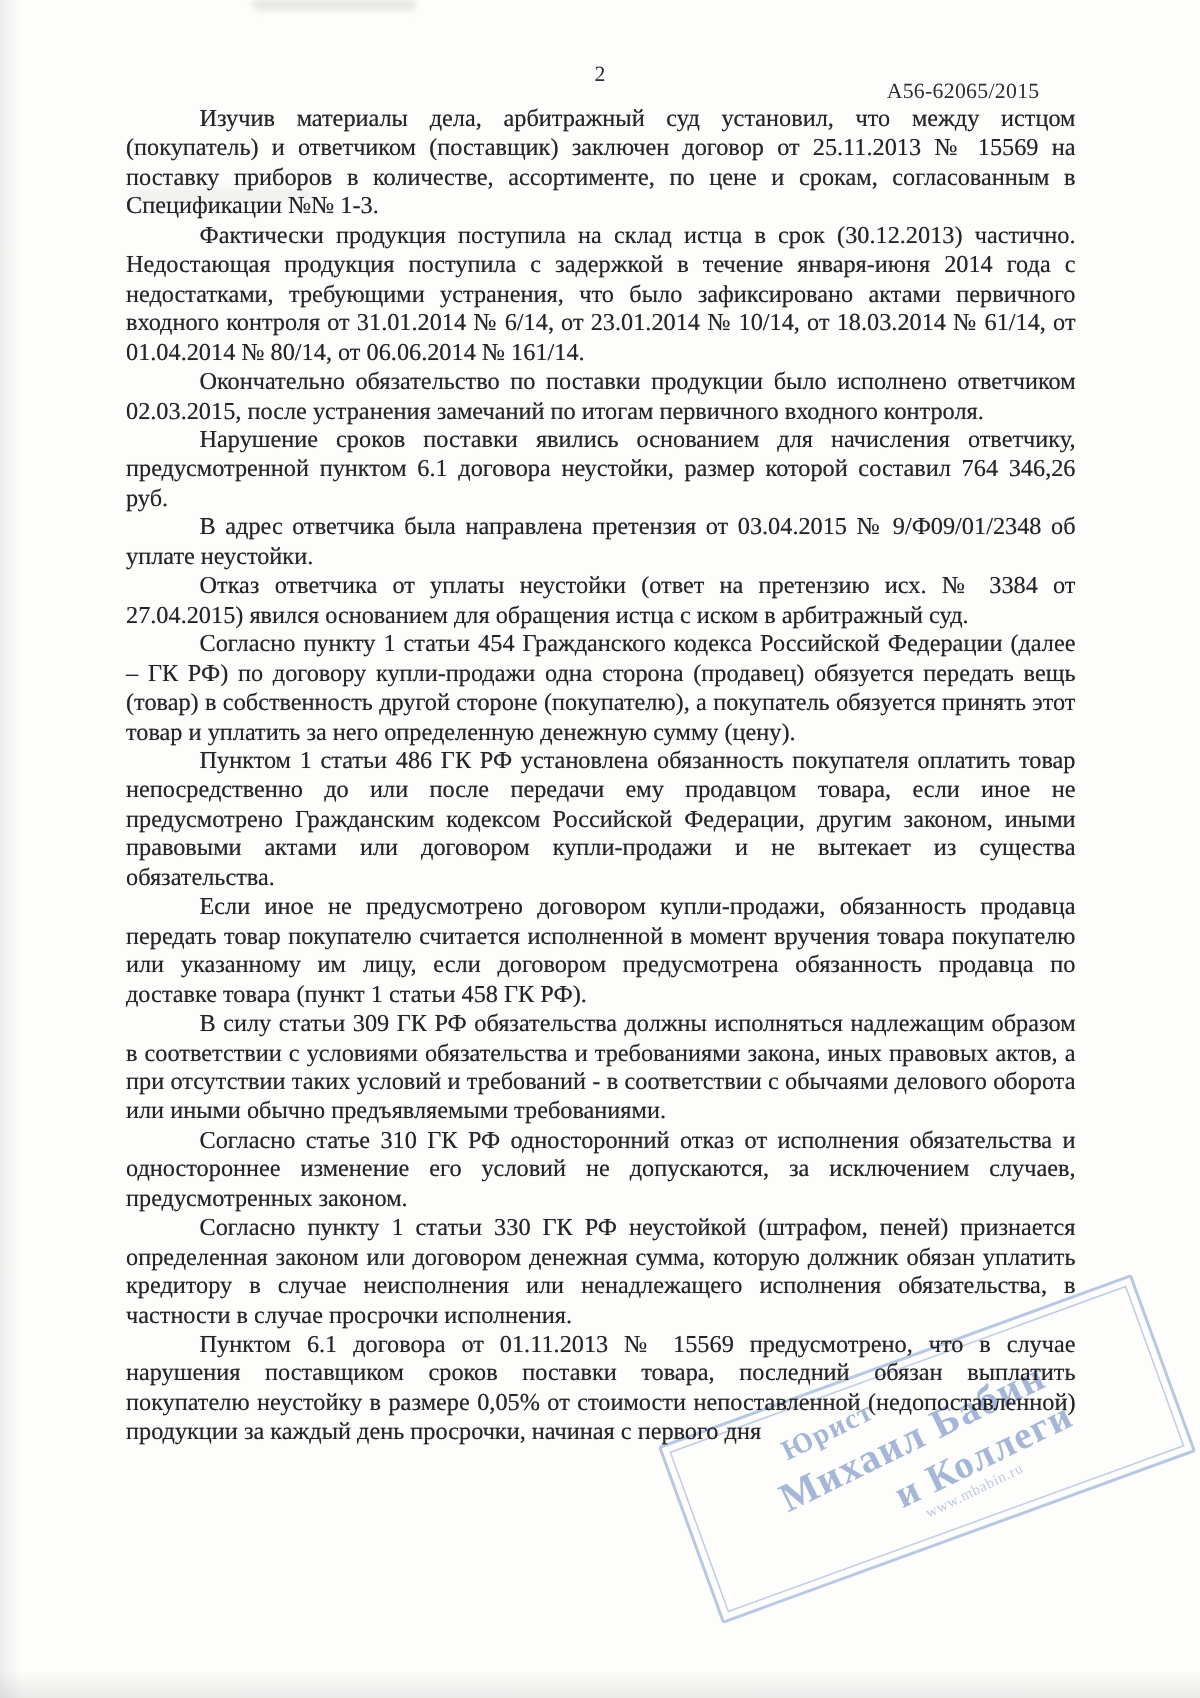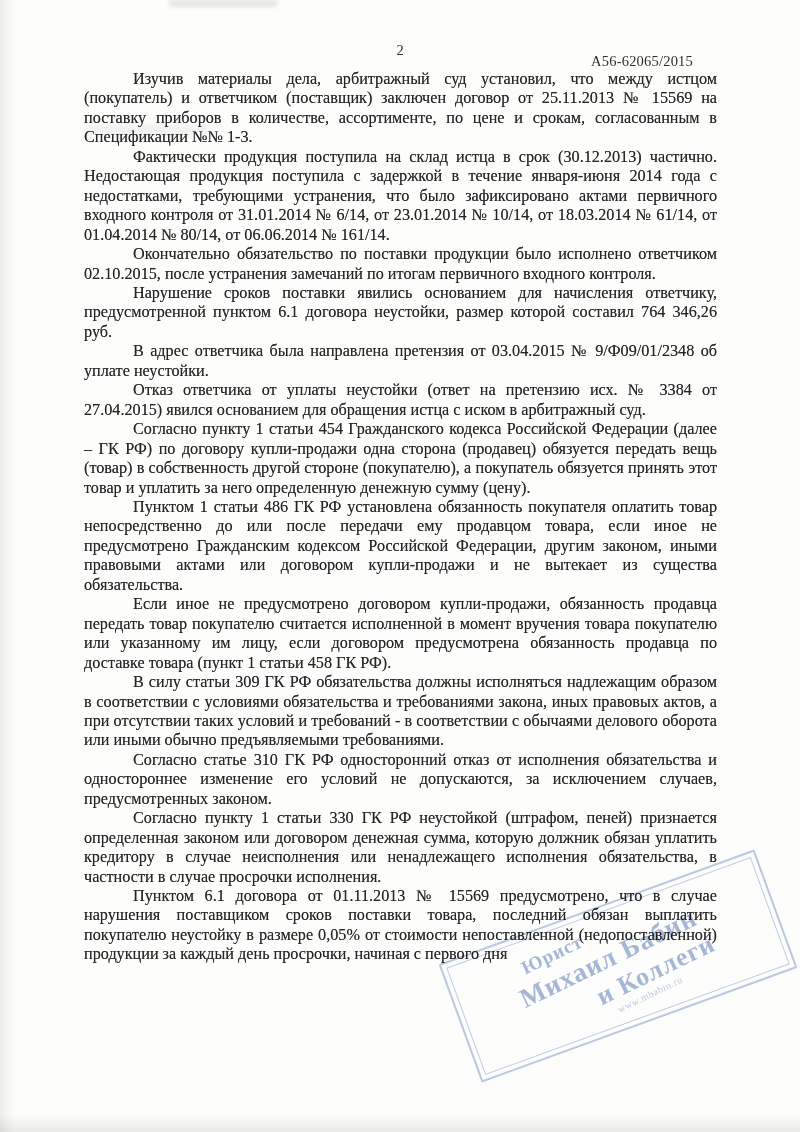--- a/index.html
+++ b/index.html
@@ -70,21 +70,21 @@
   <div class="mid-smudge"></div>
 
   <div class="header">
     <div class="page-number">2</div>
     <div class="case-number">А56-62065/2015</div>
   </div>
 
   <div class="doc-body">
       <p>Изучив материалы дела, арбитражный суд установил, что между истцом (покупатель) и ответчиком (поставщик) заключен договор от 25.11.2013 № 15569 на поставку приборов в количестве, ассортименте, по цене и срокам, согласованным в Спецификации №№ 1-3.</p>
       <p>Фактически продукция поступила на склад истца в срок (30.12.2013) частично. Недостающая продукция поступила с задержкой в течение января-июня 2014 года с недостатками, требующими устранения, что было зафиксировано актами первичного входного контроля от 31.01.2014 № 6/14, от 23.01.2014 № 10/14, от 18.03.2014 № 61/14, от 01.04.2014 № 80/14, от 06.06.2014 № 161/14.</p>
-      <p>Окончательно обязательство по поставки продукции было исполнено ответчиком 02.10.2015, после устранения замечаний по итогам первичного входного контроля.</p>
+      <p>Окончательно обязательство по поставки продукции было исполнено ответчиком 02.03.2015, после устранения замечаний по итогам первичного входного контроля.</p>
       <p>Нарушение сроков поставки явились основанием для начисления ответчику, предусмотренной пунктом 6.1 договора неустойки, размер которой составил 764 346,26 руб.</p>
       <p>В адрес ответчика была направлена претензия от 03.04.2015 № 9/Ф09/01/2348 об уплате неустойки.</p>
       <p>Отказ ответчика от уплаты неустойки (ответ на претензию исх. № 3384 от 27.04.2015) явился основанием для обращения истца с иском в арбитражный суд.</p>
       <p>Согласно пункту 1 статьи 454 Гражданского кодекса Российской Федерации (далее – ГК РФ) по договору купли-продажи одна сторона (продавец) обязуется передать вещь (товар) в собственность другой стороне (покупателю), а покупатель обязуется принять этот товар и уплатить за него определенную денежную сумму (цену).</p>
       <p>Пунктом 1 статьи 486 ГК РФ установлена обязанность покупателя оплатить товар непосредственно до или после передачи ему продавцом товара, если иное не предусмотрено Гражданским кодексом Российской Федерации, другим законом, иными правовыми актами или договором купли-продажи и не вытекает из существа обязательства.</p>
       <p>Если иное не предусмотрено договором купли-продажи, обязанность продавца передать товар покупателю считается исполненной в момент вручения товара покупателю или указанному им лицу, если договором предусмотрена обязанность продавца по доставке товара (пункт 1 статьи 458 ГК РФ).</p>
       <p>В силу статьи 309 ГК РФ обязательства должны исполняться надлежащим образом в соответствии с условиями обязательства и требованиями закона, иных правовых актов, а при отсутствии таких условий и требований - в соответствии с обычаями делового оборота или иными обычно предъявляемыми требованиями.</p>
       <p>Согласно статье 310 ГК РФ односторонний отказ от исполнения обязательства и одностороннее изменение его условий не допускаются, за исключением случаев, предусмотренных законом.</p>
       <p>Согласно пункту 1 статьи 330 ГК РФ неустойкой (штрафом, пеней) признается определенная законом или договором денежная сумма, которую должник обязан уплатить кредитору в случае неисполнения или ненадлежащего исполнения обязательства, в частности в случае просрочки исполнения.</p>
       <p>Пунктом 6.1 договора от 01.11.2013 № 15569 предусмотрено, что в случае нарушения поставщиком сроков поставки товара, последний обязан выплатить покупателю неустойку в размере 0,05% от стоимости непоставленной (недопоставленной) продукции за каждый день просрочки, начиная с первого дня</p>

